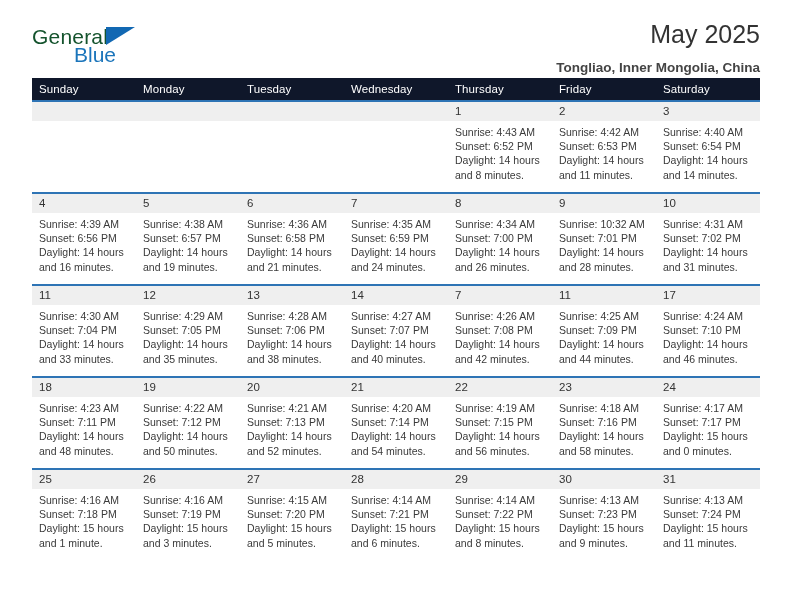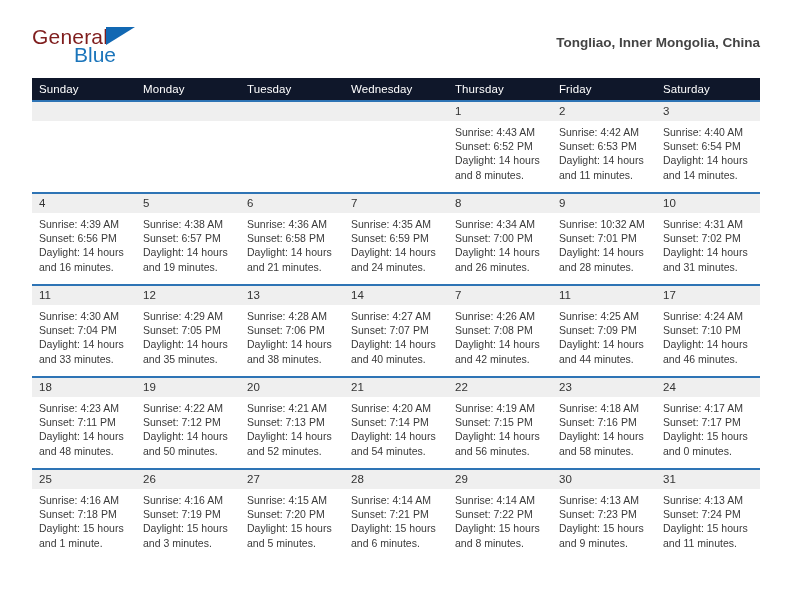--- a/index.html
+++ b/index.html
@@ -32,21 +32,21 @@
   .brand {
     position: absolute;
     left: 0;
     top: 26px;
     line-height: 1;
     user-select: none;
   }
   .brand-row1 {
     position: relative;
     font-size: 21px;
-    color: #7f1d1d;
+    color: #14532d;
     letter-spacing: .2px;
     display: inline-block;
   }
   .brand-tri {
     display: inline-block;
     position: relative;
     top: 1px;
     margin-left: -2px;
     width: 0;
     height: 0;
@@ -130,20 +130,21 @@
 </head>
 <body>
 
 <div class="page">
 
   <div class="header">
     <div class="brand">
       <span class="brand-row1">General</span><span class="brand-tri"></span>
       <span class="brand-row2">Blue</span>
     </div>
+    <h1 class="title">May 2025</h1>
     <div class="subtitle">Tongliao, Inner Mongolia, China</div>
   </div>
 
   <table class="calendar">
     <thead>
       <tr>
         <th>Sunday</th>
         <th>Monday</th>
         <th>Tuesday</th>
         <th>Wednesday</th>

